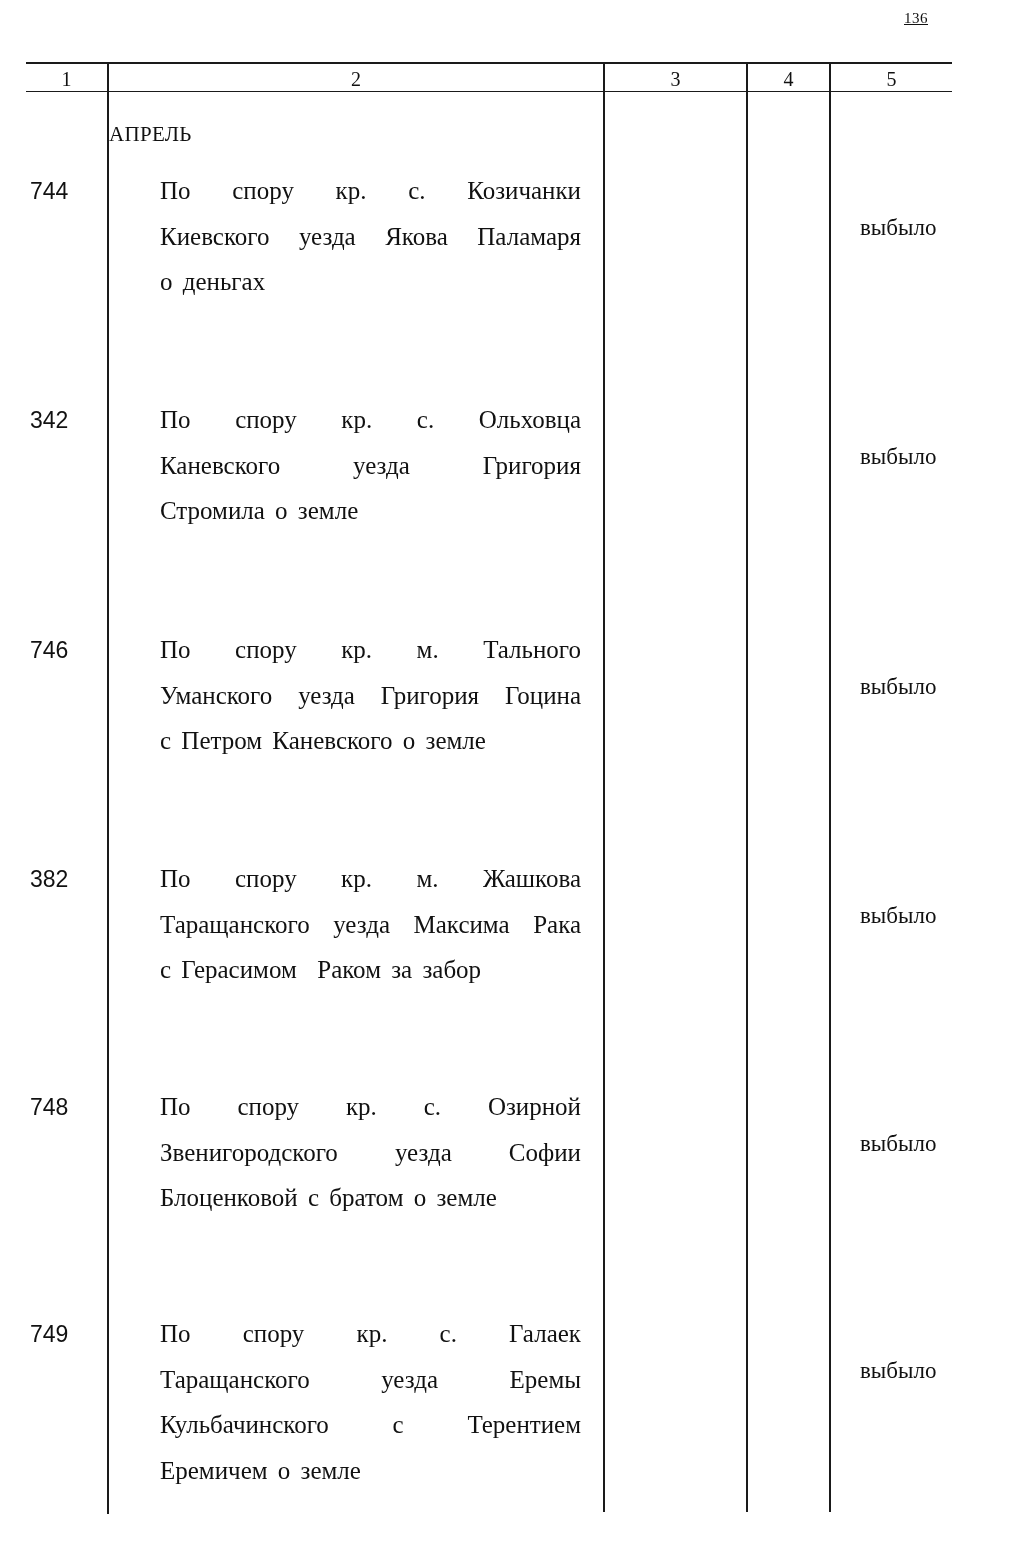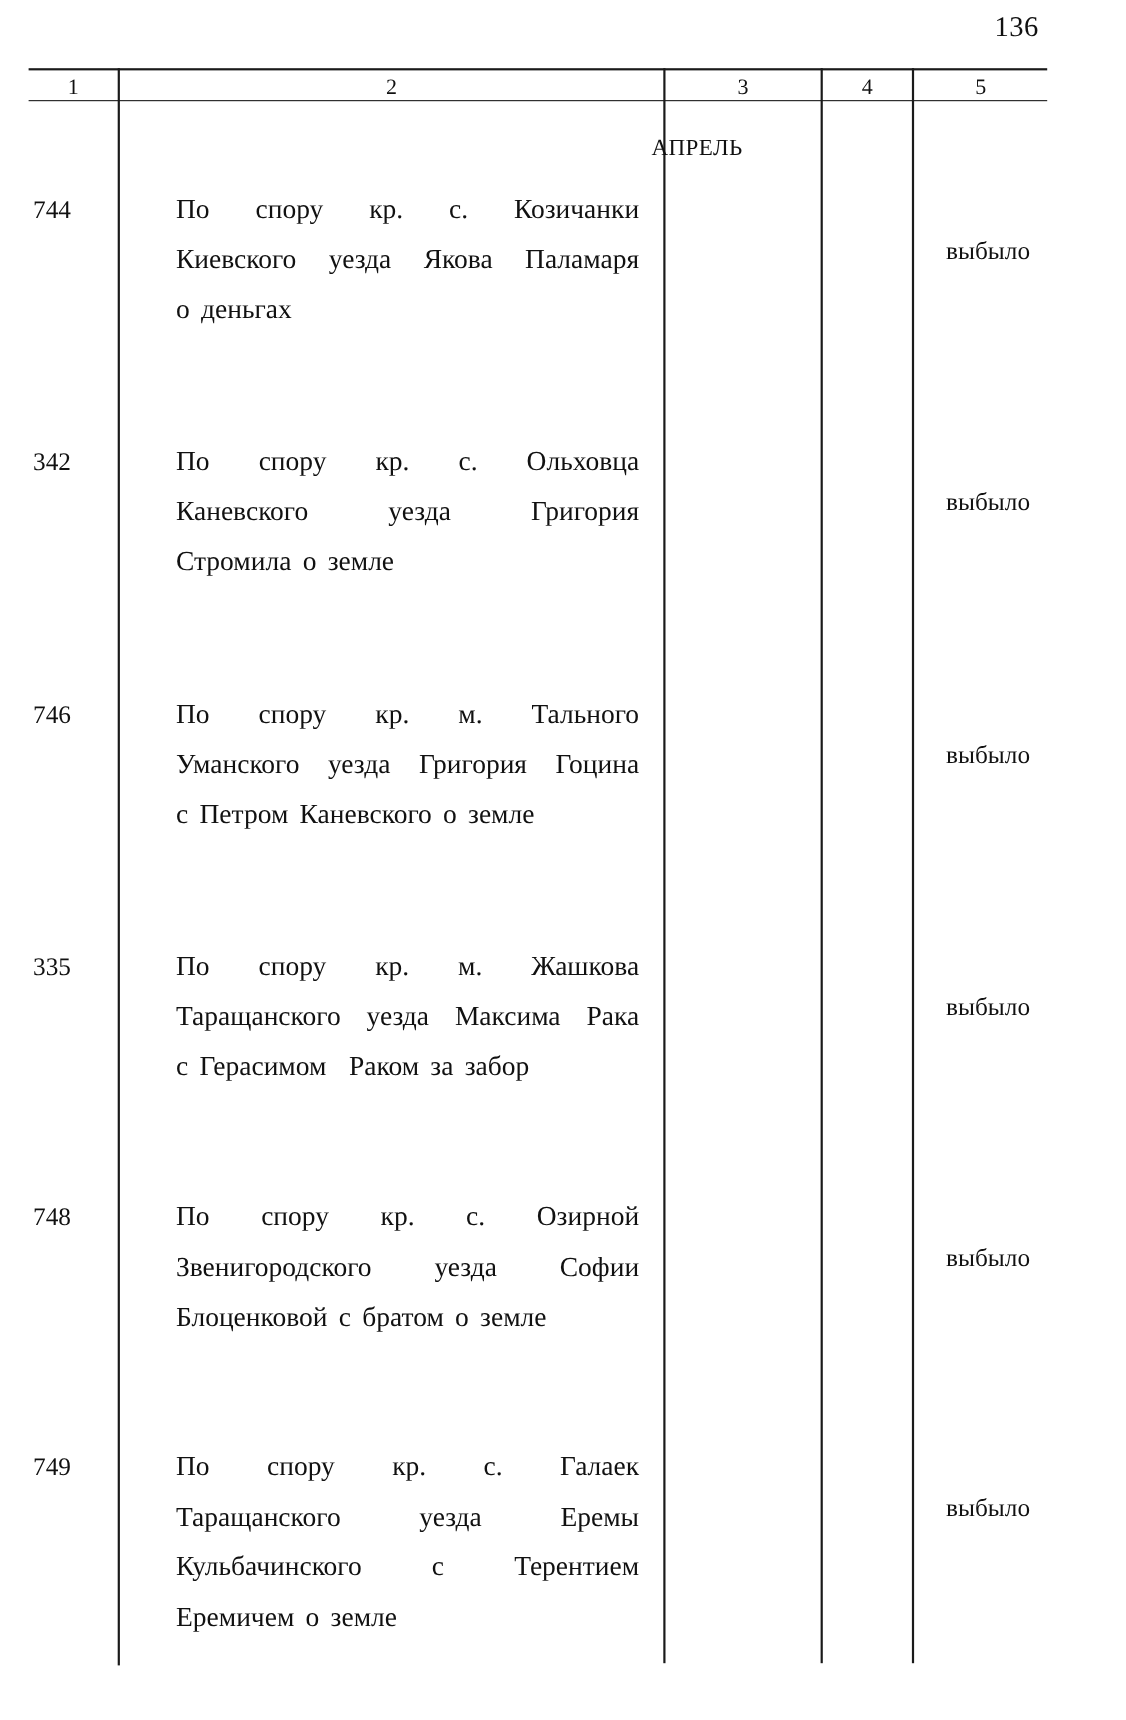--- a/index.html
+++ b/index.html
@@ -12,22 +12,23 @@
       height: 1564px;
       position: relative;
       overflow: hidden;
       font-family: "Liberation Serif", "DejaVu Serif", serif;
       color: #111111;
     }
     .page-number {
       position: absolute;
       left: 904px;
       top: 10px;
-      font-size: 26px;
+      font-size: 15px;
       letter-spacing: 0.5px;
+      text-decoration: underline;
     }
     
     .hrule {
       position: absolute;
       left: 26px;
       width: 926px;
       height: 0;
       border-top: 2px solid #1a1a1a;
     }
     .hrule.top { top: 62px; }
@@ -52,30 +53,30 @@
     .col-head.h1 { left: 26px;  width: 81px; }
     .col-head.h2 { left: 109px; width: 494px; }
     .col-head.h3 { left: 605px; width: 141px; }
     .col-head.h4 { left: 748px; width: 81px; }
     .col-head.h5 { left: 831px; width: 121px; }
     .month {
       position: absolute;
       left: 109px;
       width: 566px;
       top: 122px;
-      text-align: right;
+      text-align: left;
       font-size: 21px;
       letter-spacing: 0.3px;
     }
     .row { position: absolute; left: 0; width: 1024px; }
     .row .num {
       position: absolute;
       left: 30px;
       top: 0;
-      font-family: Liberation Serif, serif;
+      font-family: Liberation Sans, sans-serif;
       font-size: 23px;
       line-height: 30px;
     }
     .row .desc {
       position: absolute;
       left: 160px;
       width: 421px;
       top: 0;
       font-size: 25px;
       line-height: 45.5px;
@@ -150,21 +151,21 @@
       <div class="num">746</div>
       <div class="desc">
         <span class="ln">По спору кр. м. Тального</span>
         <span class="ln">Уманского уезда Григория Гоцина</span>
         <span class="ln last">с Петром Каневского о земле</span>
       </div>
       <div class="status">выбыло</div>
     </div>
 
     <div class="row" style="top:864px;">
-      <div class="num">335</div>
+      <div class="num">382</div>
       <div class="desc">
         <span class="ln">По спору кр. м. Жашкова</span>
         <span class="ln">Таращанского уезда Максима Рака</span>
         <span class="ln last" style="white-space:pre;">с Герасимом  Раком за забор</span>
       </div>
       <div class="status">выбыло</div>
     </div>
 
     <div class="row" style="top:1092px;">
       <div class="num">748</div>

